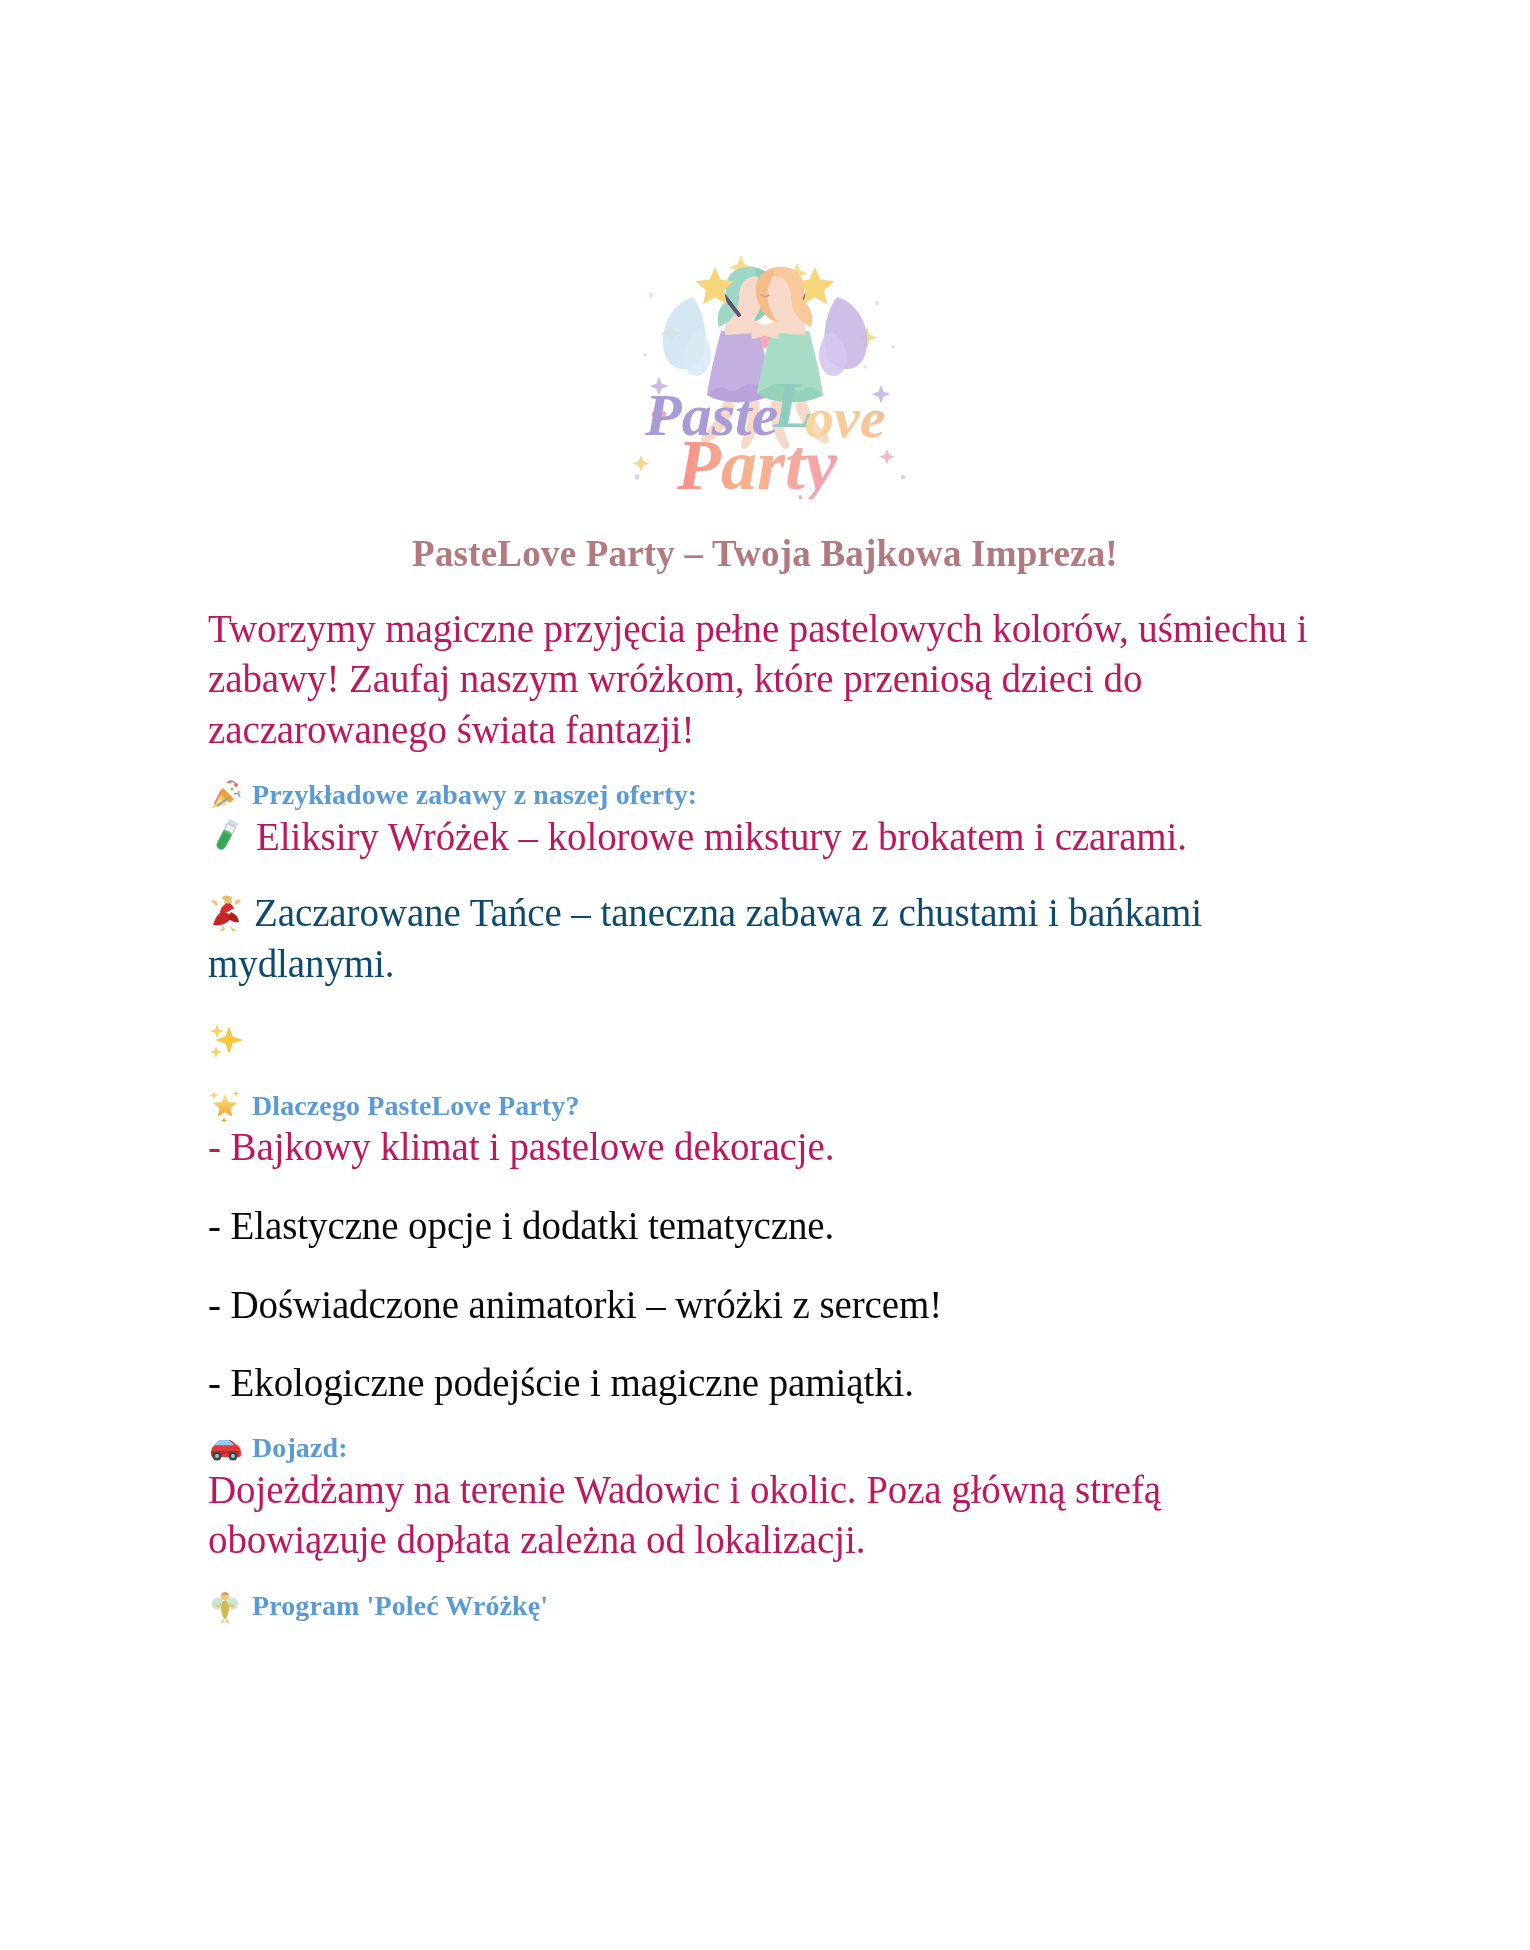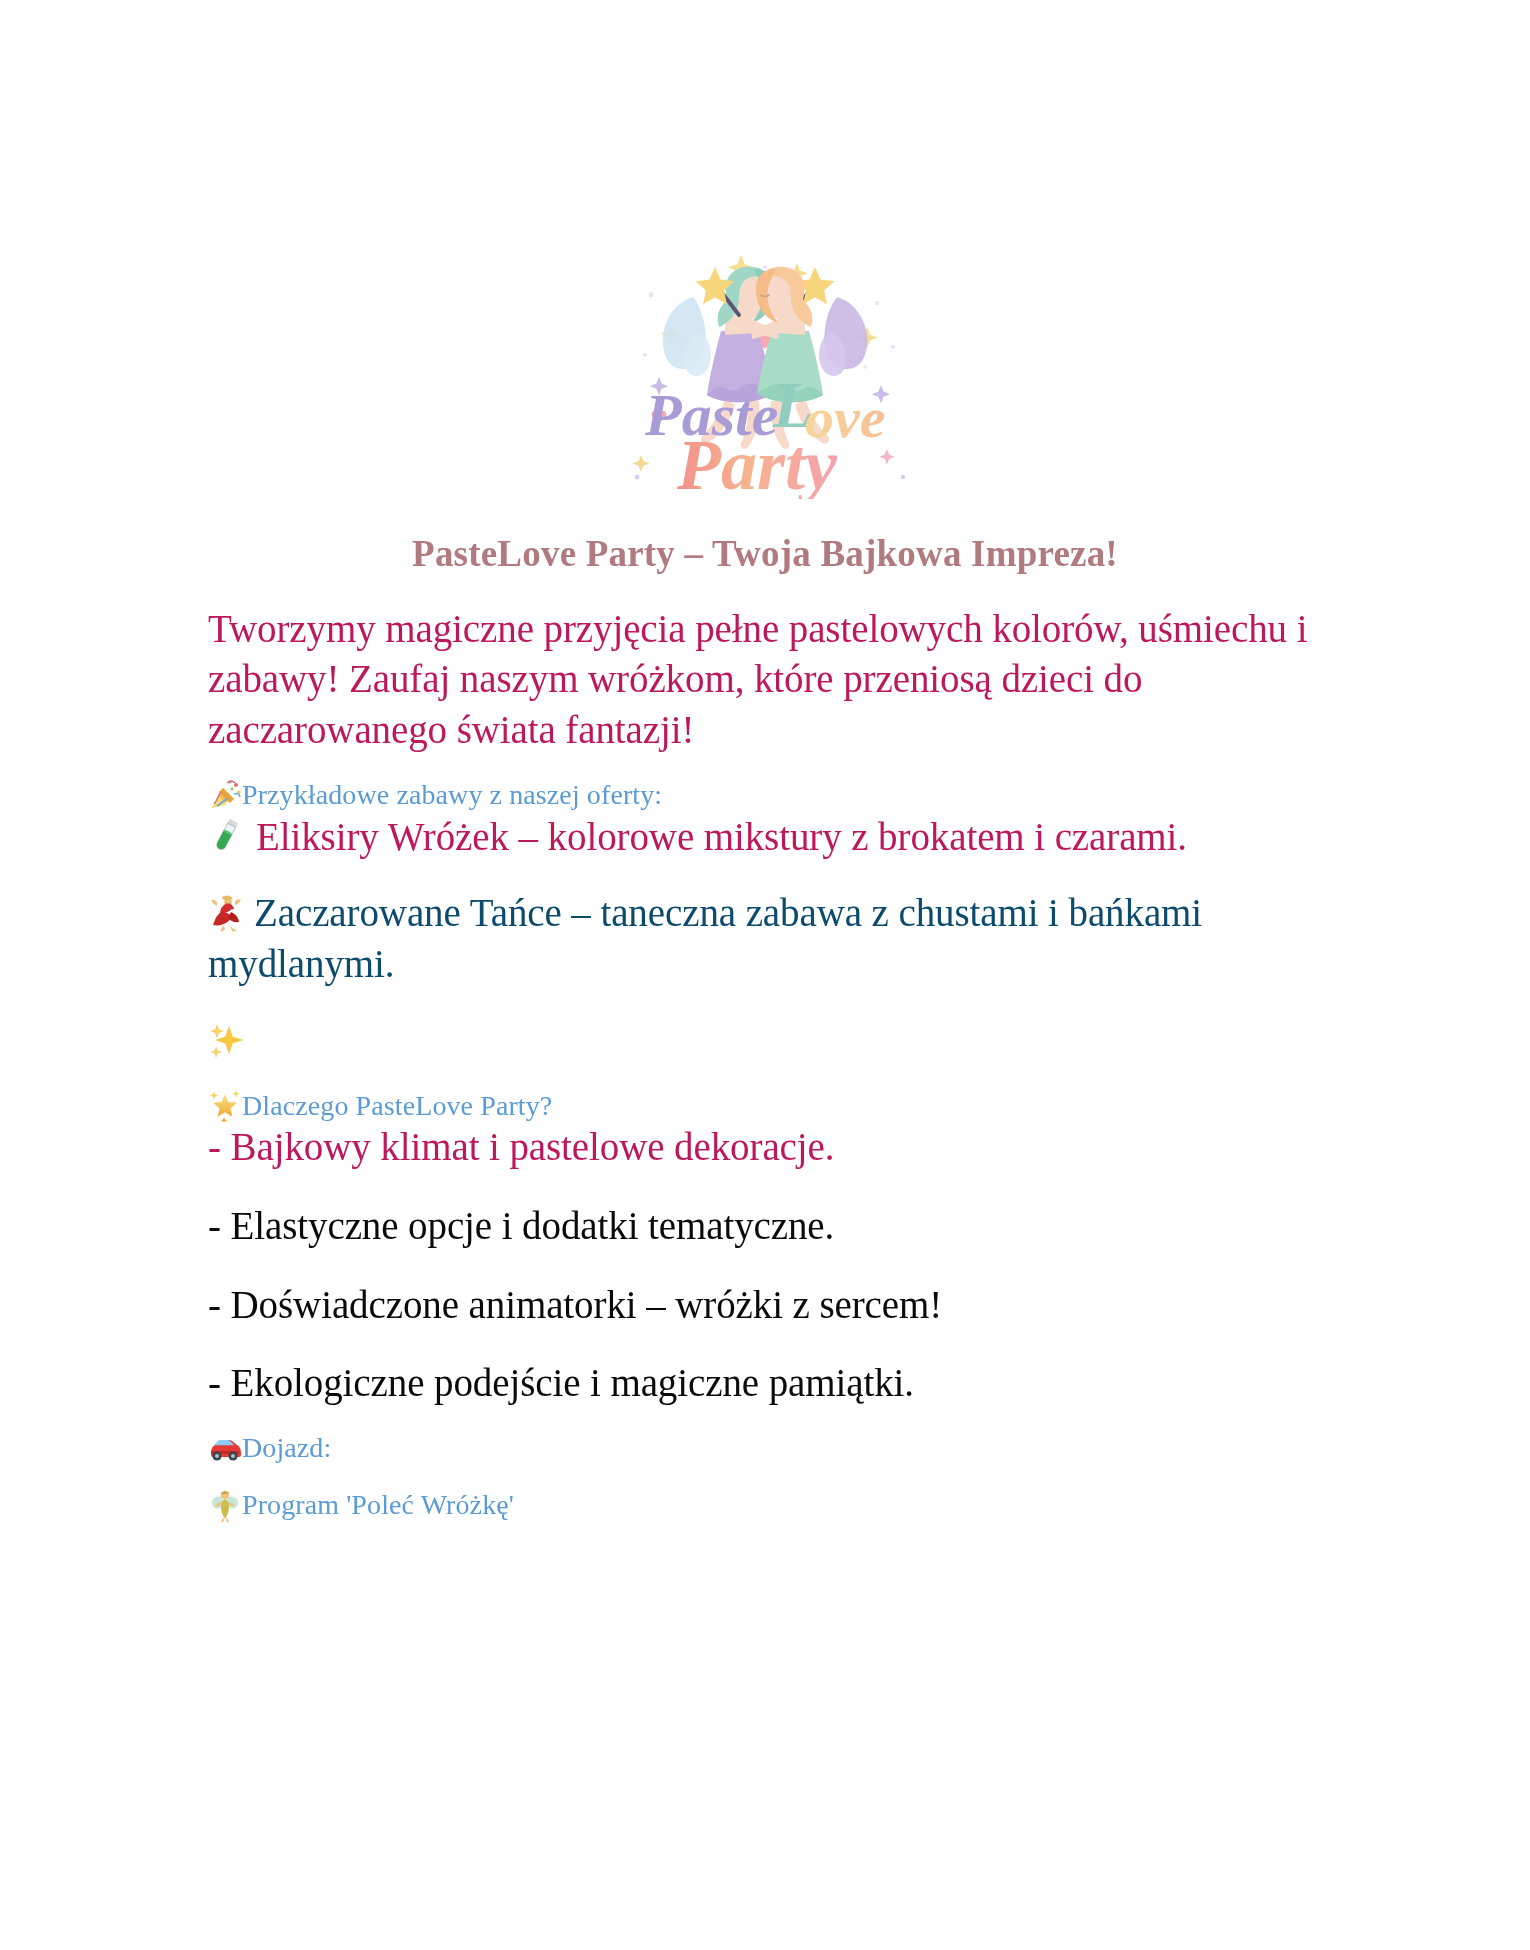--- a/index.html
+++ b/index.html
@@ -83,27 +83,28 @@
     font-size: 39px;
     line-height: 1.30;
     color: #0a0a0a;
     letter-spacing: -0.1px;
   }
 
   h2.sub-head {
     margin: 0;
     padding-top: 22px;
     font-size: 28px;
-    font-weight: normal;
+    font-weight: bold;
     color: #5B9BD5;
     line-height: 1.2;
     letter-spacing: 0.1px;
     font-family: "Liberation Serif", "DejaVu Serif", serif;
     display: flex;
     align-items: center;
+    gap: 10px;
   }
   h2.sub-head .head-text { display: inline-block; }
 
   .emoji {
     display: inline-block;
     vertical-align: middle;
     line-height: 1;
   }
   .emoji svg { display: block; }
 
@@ -327,20 +328,21 @@
           <path d="M3 17 h28 v3 h-28 z" fill="#C62828"></path>
           <circle cx="9" cy="22" r="4.6" fill="#37474F"></circle>
           <circle cx="9" cy="22" r="2" fill="#B0BEC5"></circle>
           <circle cx="25" cy="22" r="4.6" fill="#37474F"></circle>
           <circle cx="25" cy="22" r="2" fill="#B0BEC5"></circle>
         </svg>
       </span>
       <span class="head-text">Dojazd:</span>
     </h2>
 
+    <p class="body-para">Dojeżdżamy na terenie Wadowic i okolic. Poza główną strefą obowiązuje dopłata zależna od lokalizacji.</p>
 
     <h2 class="sub-head">
       <span class="emoji">
         <svg width="34" height="36" viewBox="0 0 34 36" xmlns="http://www.w3.org/2000/svg">
           <path d="M14 10 C6 8 2 14 5 19 C8 24 14 21 16 17 Z" fill="#BFE3CF" opacity="0.85"></path>
           <path d="M20 10 C28 8 32 14 29 19 C26 24 20 21 18 17 Z" fill="#BFE3CF" opacity="0.85"></path>
           <circle cx="17" cy="8" r="4.2" fill="#F0C27B"></circle>
           <path d="M13 7 q3-5 8-1 q-2 1-4 1 q-3 0-4 0z" fill="#C8A84A"></path>
           <path d="M17 12 q-4 2 -4 8 q0 6 4 12 q4-6 4-12 q0-6 -4-8z" fill="#CDBB4E"></path>
           <path d="M13 15 q-4 1 -6 4 q3 1 6-1z" fill="#F0C27B"></path>

